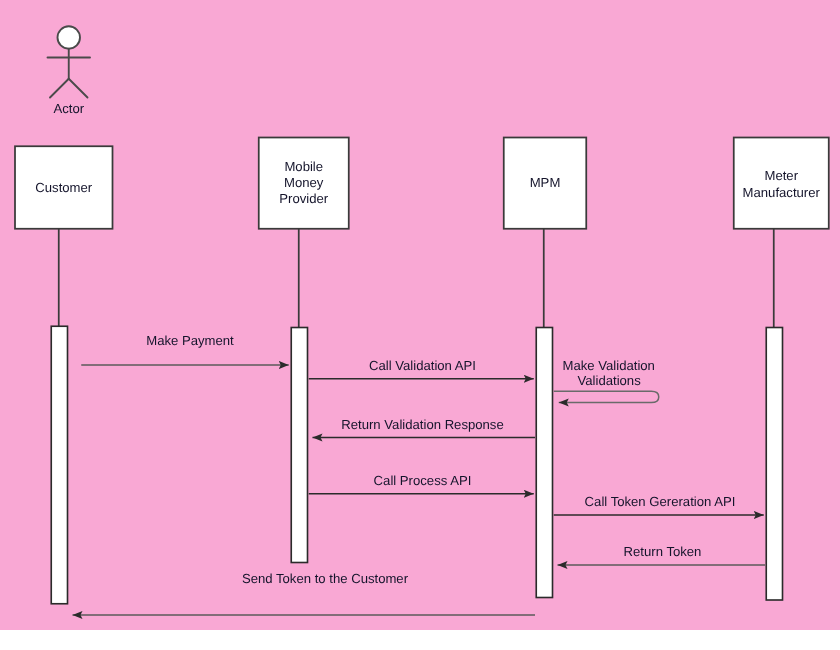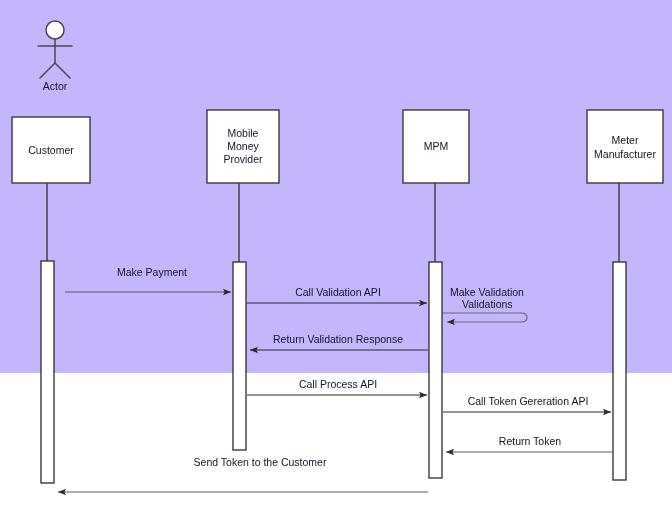--- a/index.html
+++ b/index.html
@@ -11,22 +11,22 @@
   body {
     width: 672px;
     height: 520px;
     overflow: hidden;
     font-family: "Liberation Sans", sans-serif;
     color: #1a1a2e;
   }
   #diagram-root {
     position: relative;
     width: 672px;
-    height: 373px;
-    background: #c4b5fd;
+    height: 504px;
+    background: #f9a8d4;
   }
   svg#sequence-diagram {
     display: block;
     width: 672px;
     height: 520px;
   }
   .lifeline-box {
     fill: #ffffff;
     stroke: #3a3a3a;
     stroke-width: 1.4;

